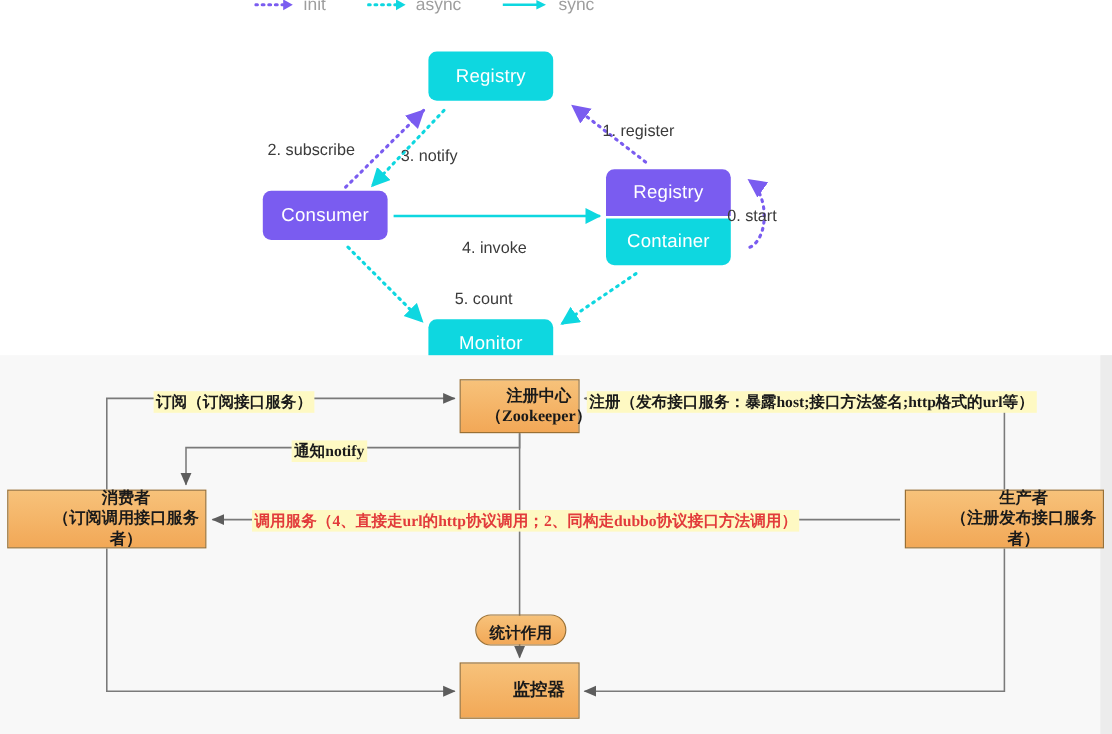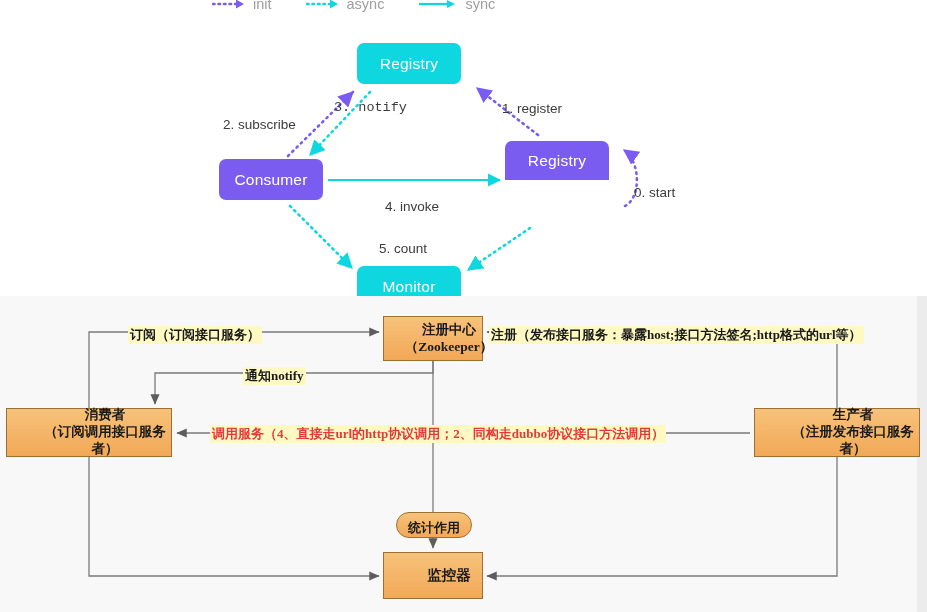--- a/index.html
+++ b/index.html
@@ -75,24 +75,24 @@
     background: #0ed7e0; border-radius: 7px 7px 0 0;
   }
 
   .edge-label {
     position: absolute;
     font-size: 13.5px;
     color: #3b3b3b;
     white-space: nowrap;
   }
   .lbl-subscribe { left: 223px; top: 117px; }
-  .lbl-notify    { left: 334px; top: 100px; font-family: Liberation Mono, monospace; }
+  .lbl-notify    { left: 334px; top: 122px; }
   .lbl-register  { left: 502px; top: 101px; }
   .lbl-invoke    { left: 385px; top: 163px; margin-top: 36px; }
-  .lbl-start     { left: 634px; top: 172px; margin-top: 13px; }
+  .lbl-start     { left: 606px; top: 172px; }
   .lbl-count     { left: 379px; top: 241px; }
 
   
   #bottom-diagram {
     position: absolute;
     left: 0; top: 296px;
     width: 927px; height: 316px;
     background: #f8f8f8;
   }
   #bottom-edge-right {
@@ -213,20 +213,21 @@
         <line x1="1" y1="6" x2="30" y2="6" stroke="#0ed7e0" stroke-width="2.2"></line>
         <path d="M29,2 L37,6 L29,10 z" fill="#0ed7e0"></path>
       </svg>
       <span class="legend-label">sync</span>
     </div>
   </div>
 
   <div class="node node-consumer">Consumer</div>
   <div class="node node-registry">Registry</div>
   <div class="node node-provider">Registry</div>
+  <div class="node node-container">Container</div>
   <div class="node node-monitor">Monitor</div>
 
   <div class="edge-label lbl-subscribe">2. subscribe</div>
   <div class="edge-label lbl-notify">3. notify</div>
   <div class="edge-label lbl-register">1. register</div>
   <div class="edge-label lbl-invoke">4. invoke</div>
   <div class="edge-label lbl-start">0. start</div>
   <div class="edge-label lbl-count">5. count</div>
 </div>
 

